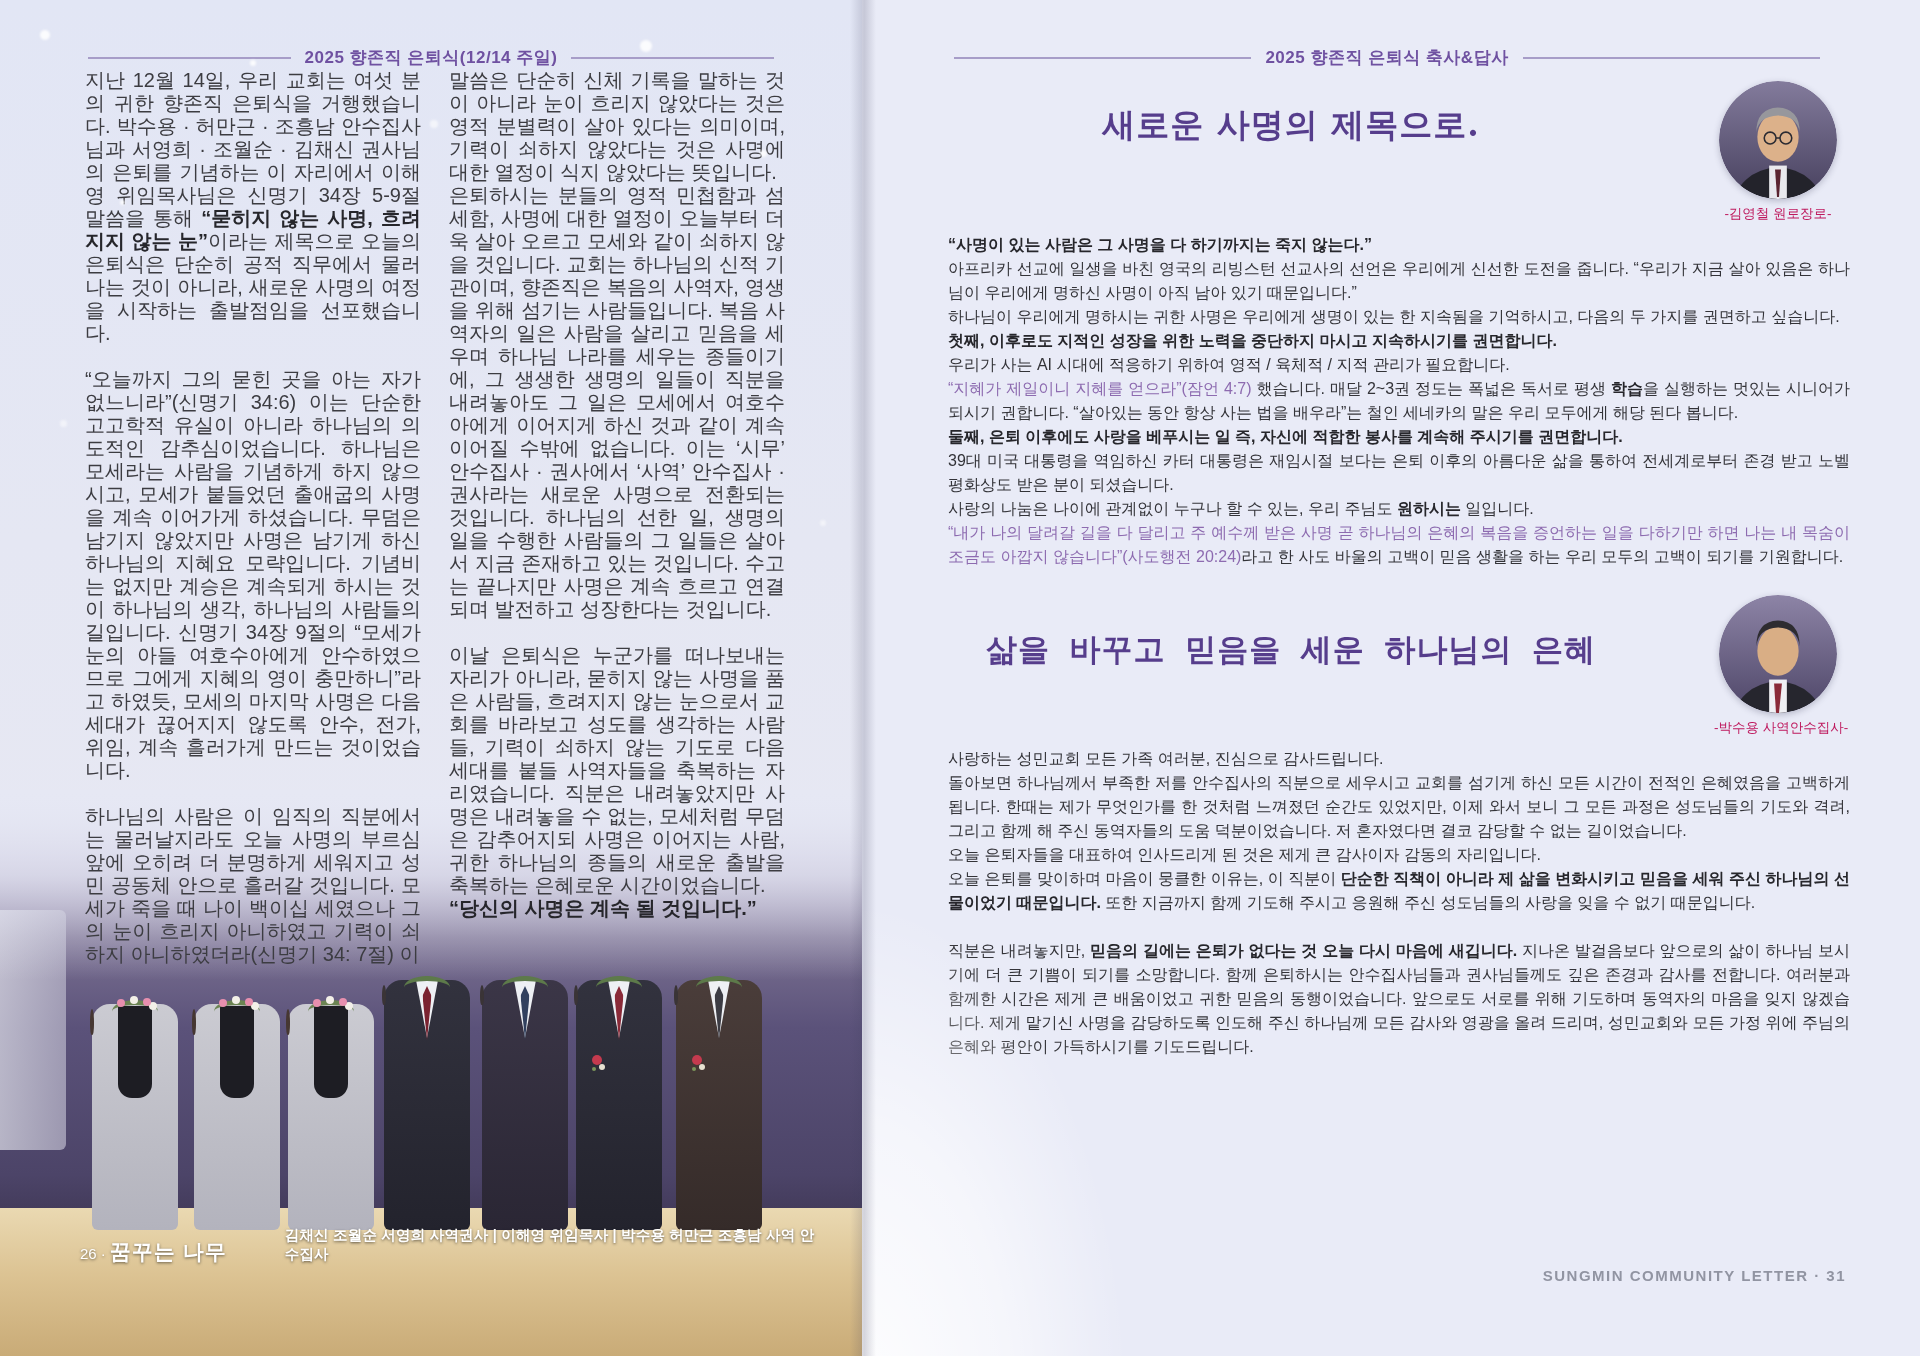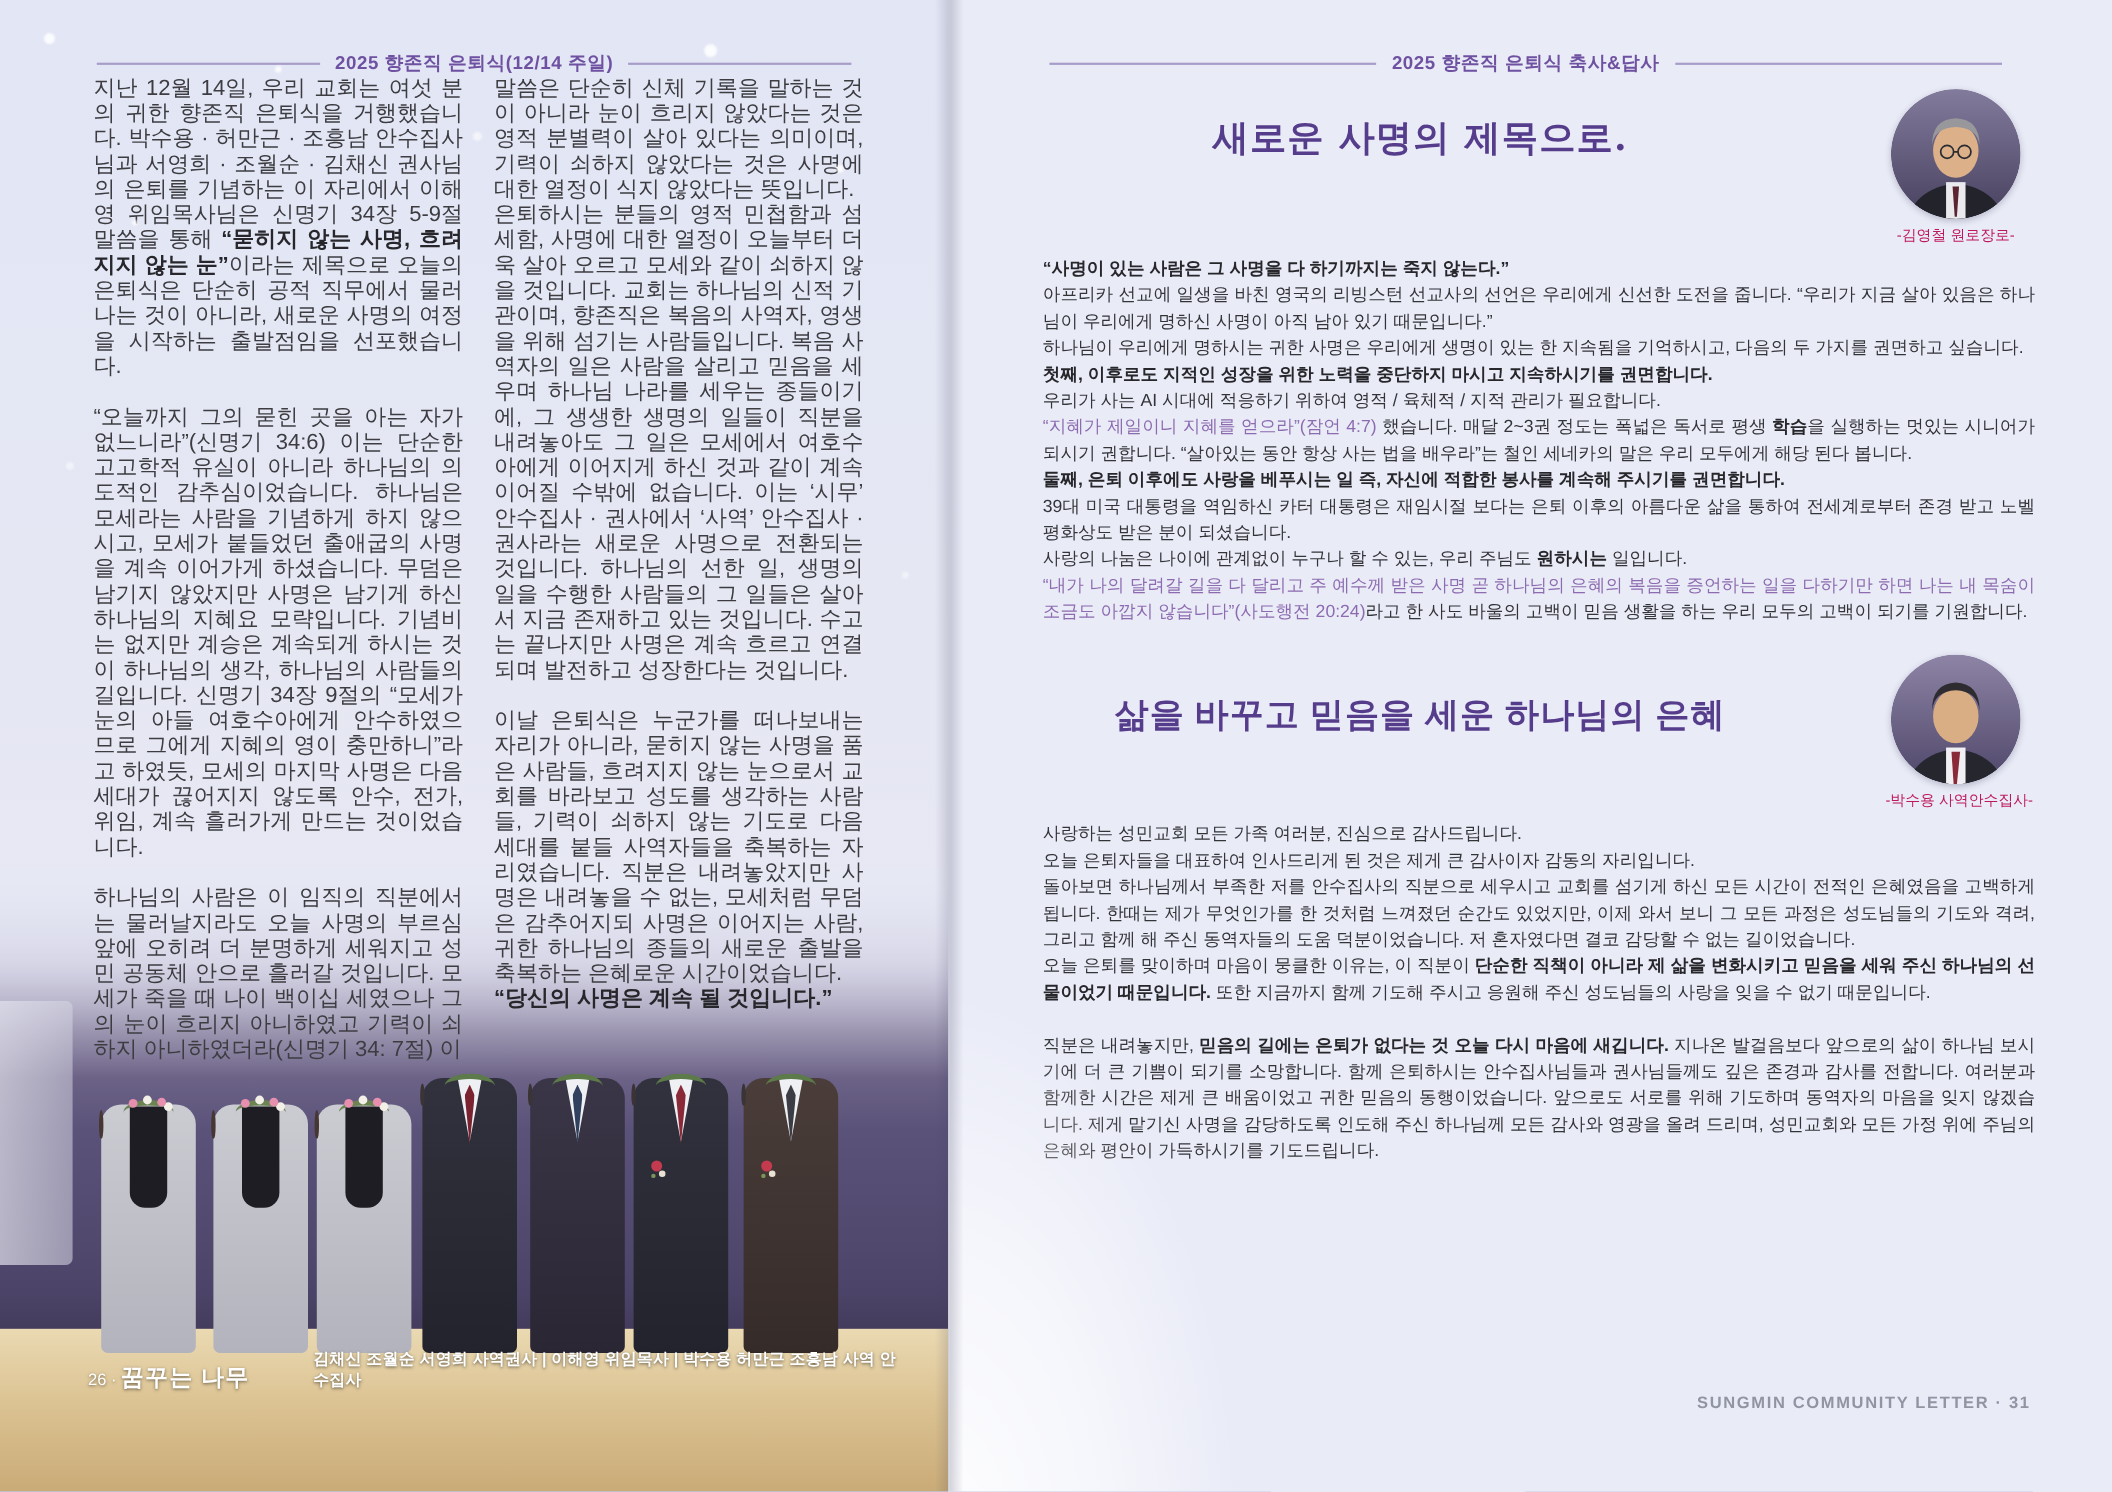--- a/index.html
+++ b/index.html
@@ -66,21 +66,21 @@
     background:linear-gradient(90deg,rgba(60,60,90,0) 0%,rgba(60,60,90,.16) 45%,rgba(60,60,90,.20) 55%,rgba(60,60,90,0) 100%);}
   
   .page-right{position:relative;flex:1;height:100%;overflow:hidden;background:#e9ebf7;padding:0 70px 0 6px;box-sizing:border-box;}
   .curl{position:absolute;left:-30px;bottom:-60px;width:300px;height:520px;pointer-events:none;
     background:radial-gradient(ellipse at 8% 100%,rgba(255,255,255,.95) 0%,rgba(255,255,255,.55) 40%,rgba(255,255,255,0) 70%);}
   .page-right .page-header{margin:46px 30px 0 86px;}
   .article-head{display:flex;align-items:flex-start;margin-top:12px;}
   .a-titles{flex:1;text-align:center;padding-top:16px;}
   .a1-line1{margin:0;font-family:"DejaVu Serif",serif;font-weight:600;font-size:27px;color:#8e8e97;letter-spacing:3px;}
   .a1-line2{margin:6px 0 0;font-family:"DejaVu Serif",serif;font-weight:700;font-size:33px;color:#563d8c;letter-spacing:1px;}
-  .a2-title{margin:0;font-family:Liberation Serif, serif;font-weight:700;font-size:31px;color:#563d8c;letter-spacing:1px;}
+  .a2-title{margin:0;font-family:Liberation Mono, monospace;font-weight:700;font-size:31px;color:#563d8c;letter-spacing:1px;}
   .portrait{width:128px;flex:0 0 128px;text-align:center;margin-right:8px;}
   .portrait svg{width:118px;height:118px;display:block;margin:0 auto;border-radius:50%;box-shadow:0 2px 6px rgba(40,40,70,.25);}
   .portrait-caption{display:block;margin-top:6px;font-size:13.5px;color:#be185d;white-space:nowrap;}
   .article-body{margin:10px 0 0 80px;}
   .article-body p{margin:0;text-align:justify;font-size:16px;line-height:24px;color:#333338;}
   .article-body p.gap{margin-top:24px;}
   .a2-head{margin-top:26px;}
   .footer-right{position:absolute;right:74px;bottom:72px;font-size:15px;letter-spacing:1.5px;color:#9194a2;font-weight:600;}
 </style>
 </head>
@@ -225,21 +225,21 @@
             <path d="M56 90 L64 90 L61 120 L58 120 Z" fill="#8a2a38"></path>
             <ellipse cx="60" cy="57" rx="21" ry="25" fill="#d9ae85"></ellipse>
             <path d="M38 52 Q38 27 60 26 Q82 27 82 52 Q80 34 60 33 Q40 34 38 52 Z" fill="#2e2c30"></path>
           </g>
         </svg>
         <span class="portrait-caption">-박수용 사역안수집사-</span>
       </div>
     </div>
     <div class="article-body">
         <p><span class="run-n">사랑하는 성민교회 모든 가족 여러분, 진심으로 감사드립니다.</span></p>
+        <p><span class="run-n">돌아보면 하나님께서 부족한 저를 안수집사의 직분으로 세우시고 교회를 섬기게 하신 모든 시간이 전적인 은혜였음을 고백하게 됩니다. 한때는 제가 무엇인가를 한 것처럼 느껴졌던 순간도 있었지만, 이제 와서 보니 그 모든 과정은 성도님들의 기도와 격려, 그리고 함께 해 주신 동역자들의 도움 덕분이었습니다. 저 혼자였다면 결코 감당할 수 없는 길이었습니다.</span></p>
         <p><span class="run-n">오늘 은퇴자들을 대표하여 인사드리게 된 것은 제게 큰 감사이자 감동의 자리입니다.</span></p>
-        <p><span class="run-n">돌아보면 하나님께서 부족한 저를 안수집사의 직분으로 세우시고 교회를 섬기게 하신 모든 시간이 전적인 은혜였음을 고백하게 됩니다. 한때는 제가 무엇인가를 한 것처럼 느껴졌던 순간도 있었지만, 이제 와서 보니 그 모든 과정은 성도님들의 기도와 격려, 그리고 함께 해 주신 동역자들의 도움 덕분이었습니다. 저 혼자였다면 결코 감당할 수 없는 길이었습니다.</span></p>
         <p><span class="run-n">오늘 은퇴를 맞이하며 마음이 뭉클한 이유는, 이 직분이 </span><span class="run-b">단순한 직책이 아니라 제 삶을 변화시키고 믿음을 세워 주신 하나님의 선물이었기 때문입니다.</span><span class="run-n"> 또한 지금까지 함께 기도해 주시고 응원해 주신 성도님들의 사랑을 잊을 수 없기 때문입니다.</span></p>
         <p class="gap"><span class="run-n">직분은 내려놓지만, </span><span class="run-b">믿음의 길에는 은퇴가 없다는 것 오늘 다시 마음에 새깁니다.</span><span class="run-n"> 지나온 발걸음보다 앞으로의 삶이 하나님 보시기에 더 큰 기쁨이 되기를 소망합니다. 함께 은퇴하시는 안수집사님들과 권사님들께도 깊은 존경과 감사를 전합니다. 여러분과 함께한 시간은 제게 큰 배움이었고 귀한 믿음의 동행이었습니다. 앞으로도 서로를 위해 기도하며 동역자의 마음을 잊지 않겠습니다. 제게 맡기신 사명을 감당하도록 인도해 주신 하나님께 모든 감사와 영광을 올려 드리며, 성민교회와 모든 가정 위에 주님의 은혜와 평안이 가득하시기를 기도드립니다.</span></p>
       </div>
 
     <div class="footer-right">SUNGMIN COMMUNITY LETTER · 31</div>
   </section>
 </div>
 
 </body></html>

